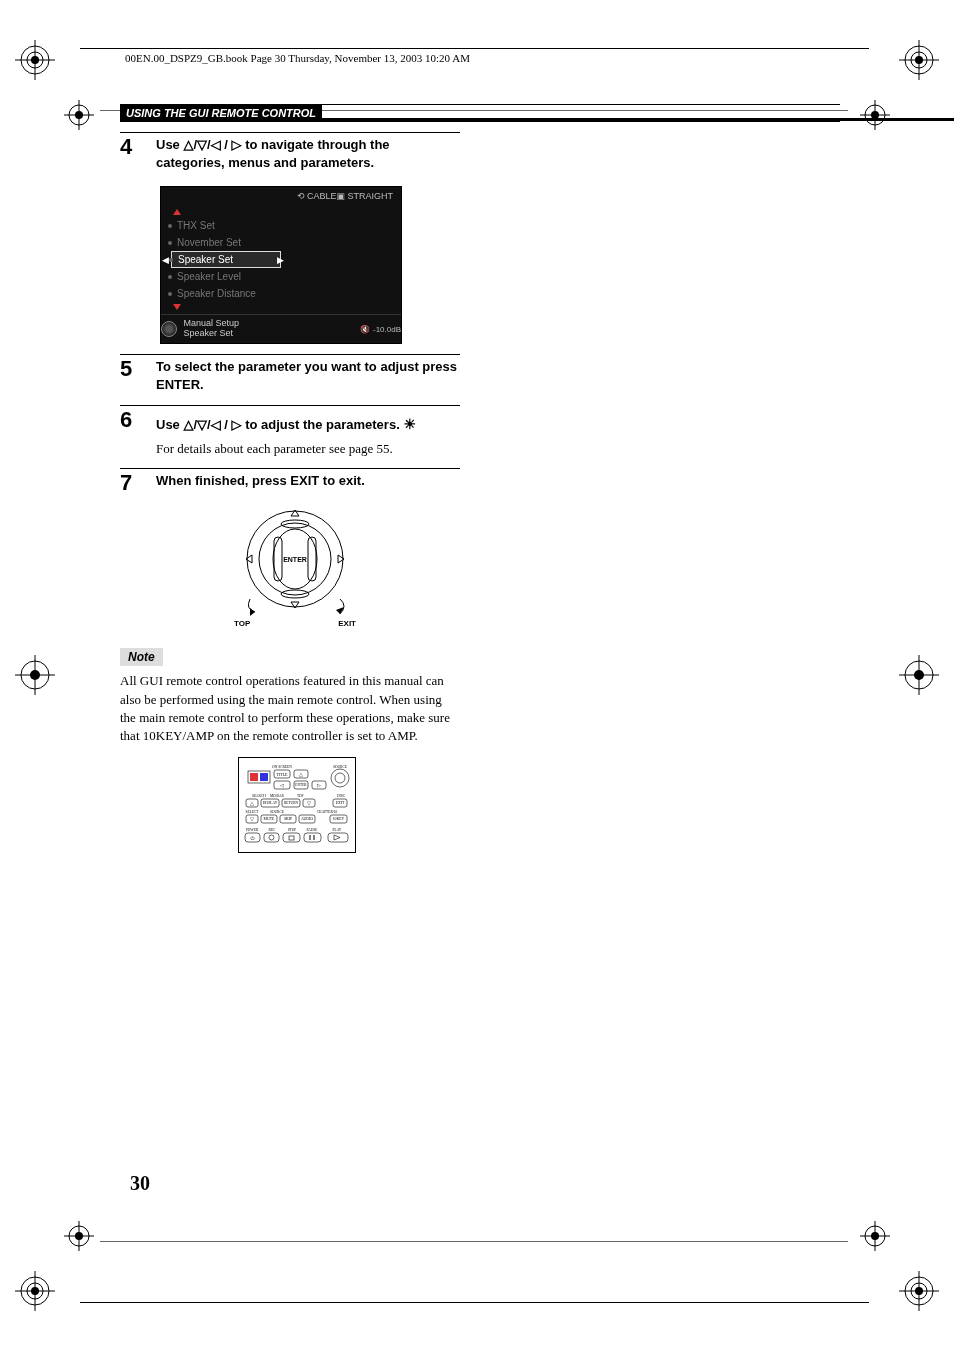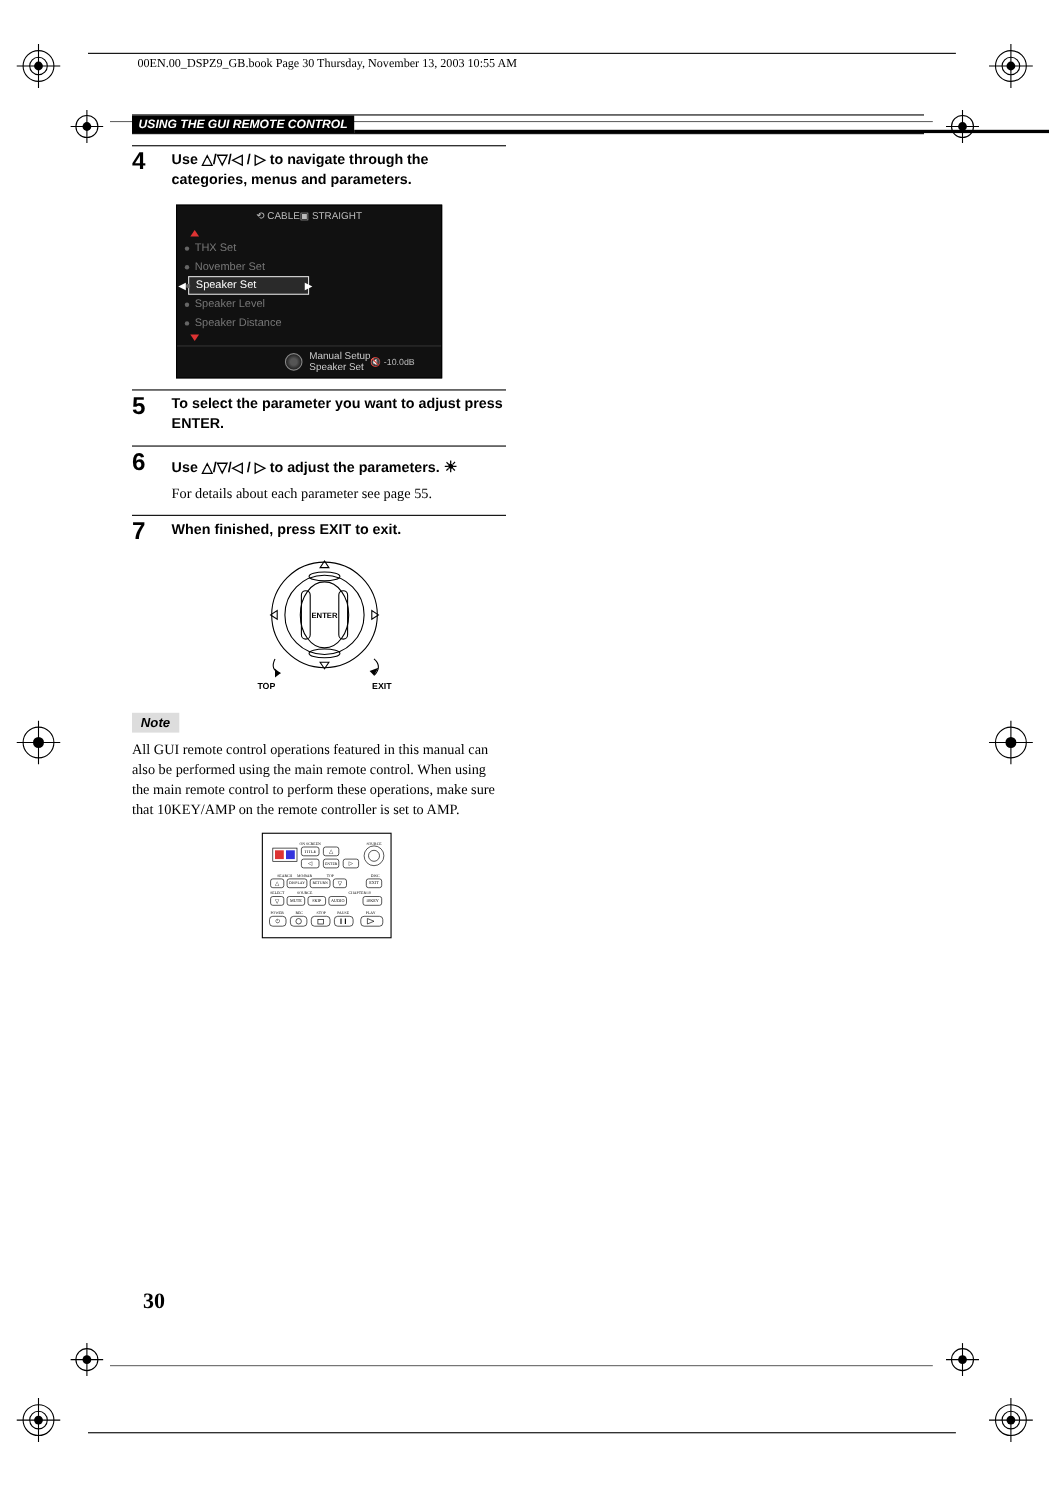--- a/index.html
+++ b/index.html
@@ -118,21 +118,21 @@
   .gui {
     width: 240px;
     margin: 14px 0 10px 40px;
     background: #111;
     color: #ccc;
     font-family: Arial, sans-serif;
     font-size: 10px;
     border: 1px solid #000;
   }
   .gui-top {
-    display:flex; justify-content: center;
+    display:flex; justify-content: flex-end;
     padding: 4px 8px;
     font-size: 9px;
     color:#bbb;
   }
   .gui-body {
     display:flex;
     padding: 4px 6px 4px 10px;
     gap: 6px;
     flex-direction: column;
   }
@@ -186,23 +186,23 @@
     width:4px;height:4px;background:#666;border-radius:50%;
     transform:translateY(-50%);
   }
   .gui-sub.sel{color:#eee;}
   .gui-sub.sel::before{background:#ddd;}
   .gui-mid-dot{
     width:6px;height:6px;background:#666;border-radius:50%;
     margin:2px auto 0;
   }
   .gui-bot{
-    display:flex; justify-content: flex-end;
+    display:flex; justify-content: space-between;
     align-items:center;
-    padding:4px 24px;
+    padding:4px 0;
     border-top:1px solid #333;
     font-size:9px;
   }
   .gui-bot-left{ color:#ccc; line-height:1.1;}
   .gui-bot-right{ color:#bbb; font-size:8px;}
   .gui-bot-icon{
     width:14px;height:14px;border:1px solid #888;border-radius:50%;
     display:inline-block;vertical-align:middle;margin-right:4px;
     background:radial-gradient(circle,#555 30%,#222 70%);
   }
@@ -323,21 +323,21 @@
       <line x1="0" y1="15" x2="30" y2="15" stroke="#000"></line>
       <line x1="15" y1="0" x2="15" y2="30" stroke="#000"></line>
       <circle cx="15" cy="15" r="4" fill="#000"></circle>
     </svg></div>
 
 <div class="hline-top"></div>
 <div class="hline-top2"></div>
 <div class="hline-bot"></div>
 <div class="hline-bot2"></div>
 
-<div class="header-text">00EN.00_DSPZ9_GB.book  Page 30  Thursday, November 13, 2003  10:55 AM</div>
+<div class="header-text">00EN.00_DSPZ9_GB.book  Page 30  Thursday, November 13, 2003  10:20 AM</div>
 
 <div class="page-frame">
   <div class="section-bar-wrap">
     <span class="section-bar">USING THE GUI REMOTE CONTROL</span>
     <span class="section-bar-filler"></span>
   </div>
 
   <div class="col">
     
     <div class="step">

